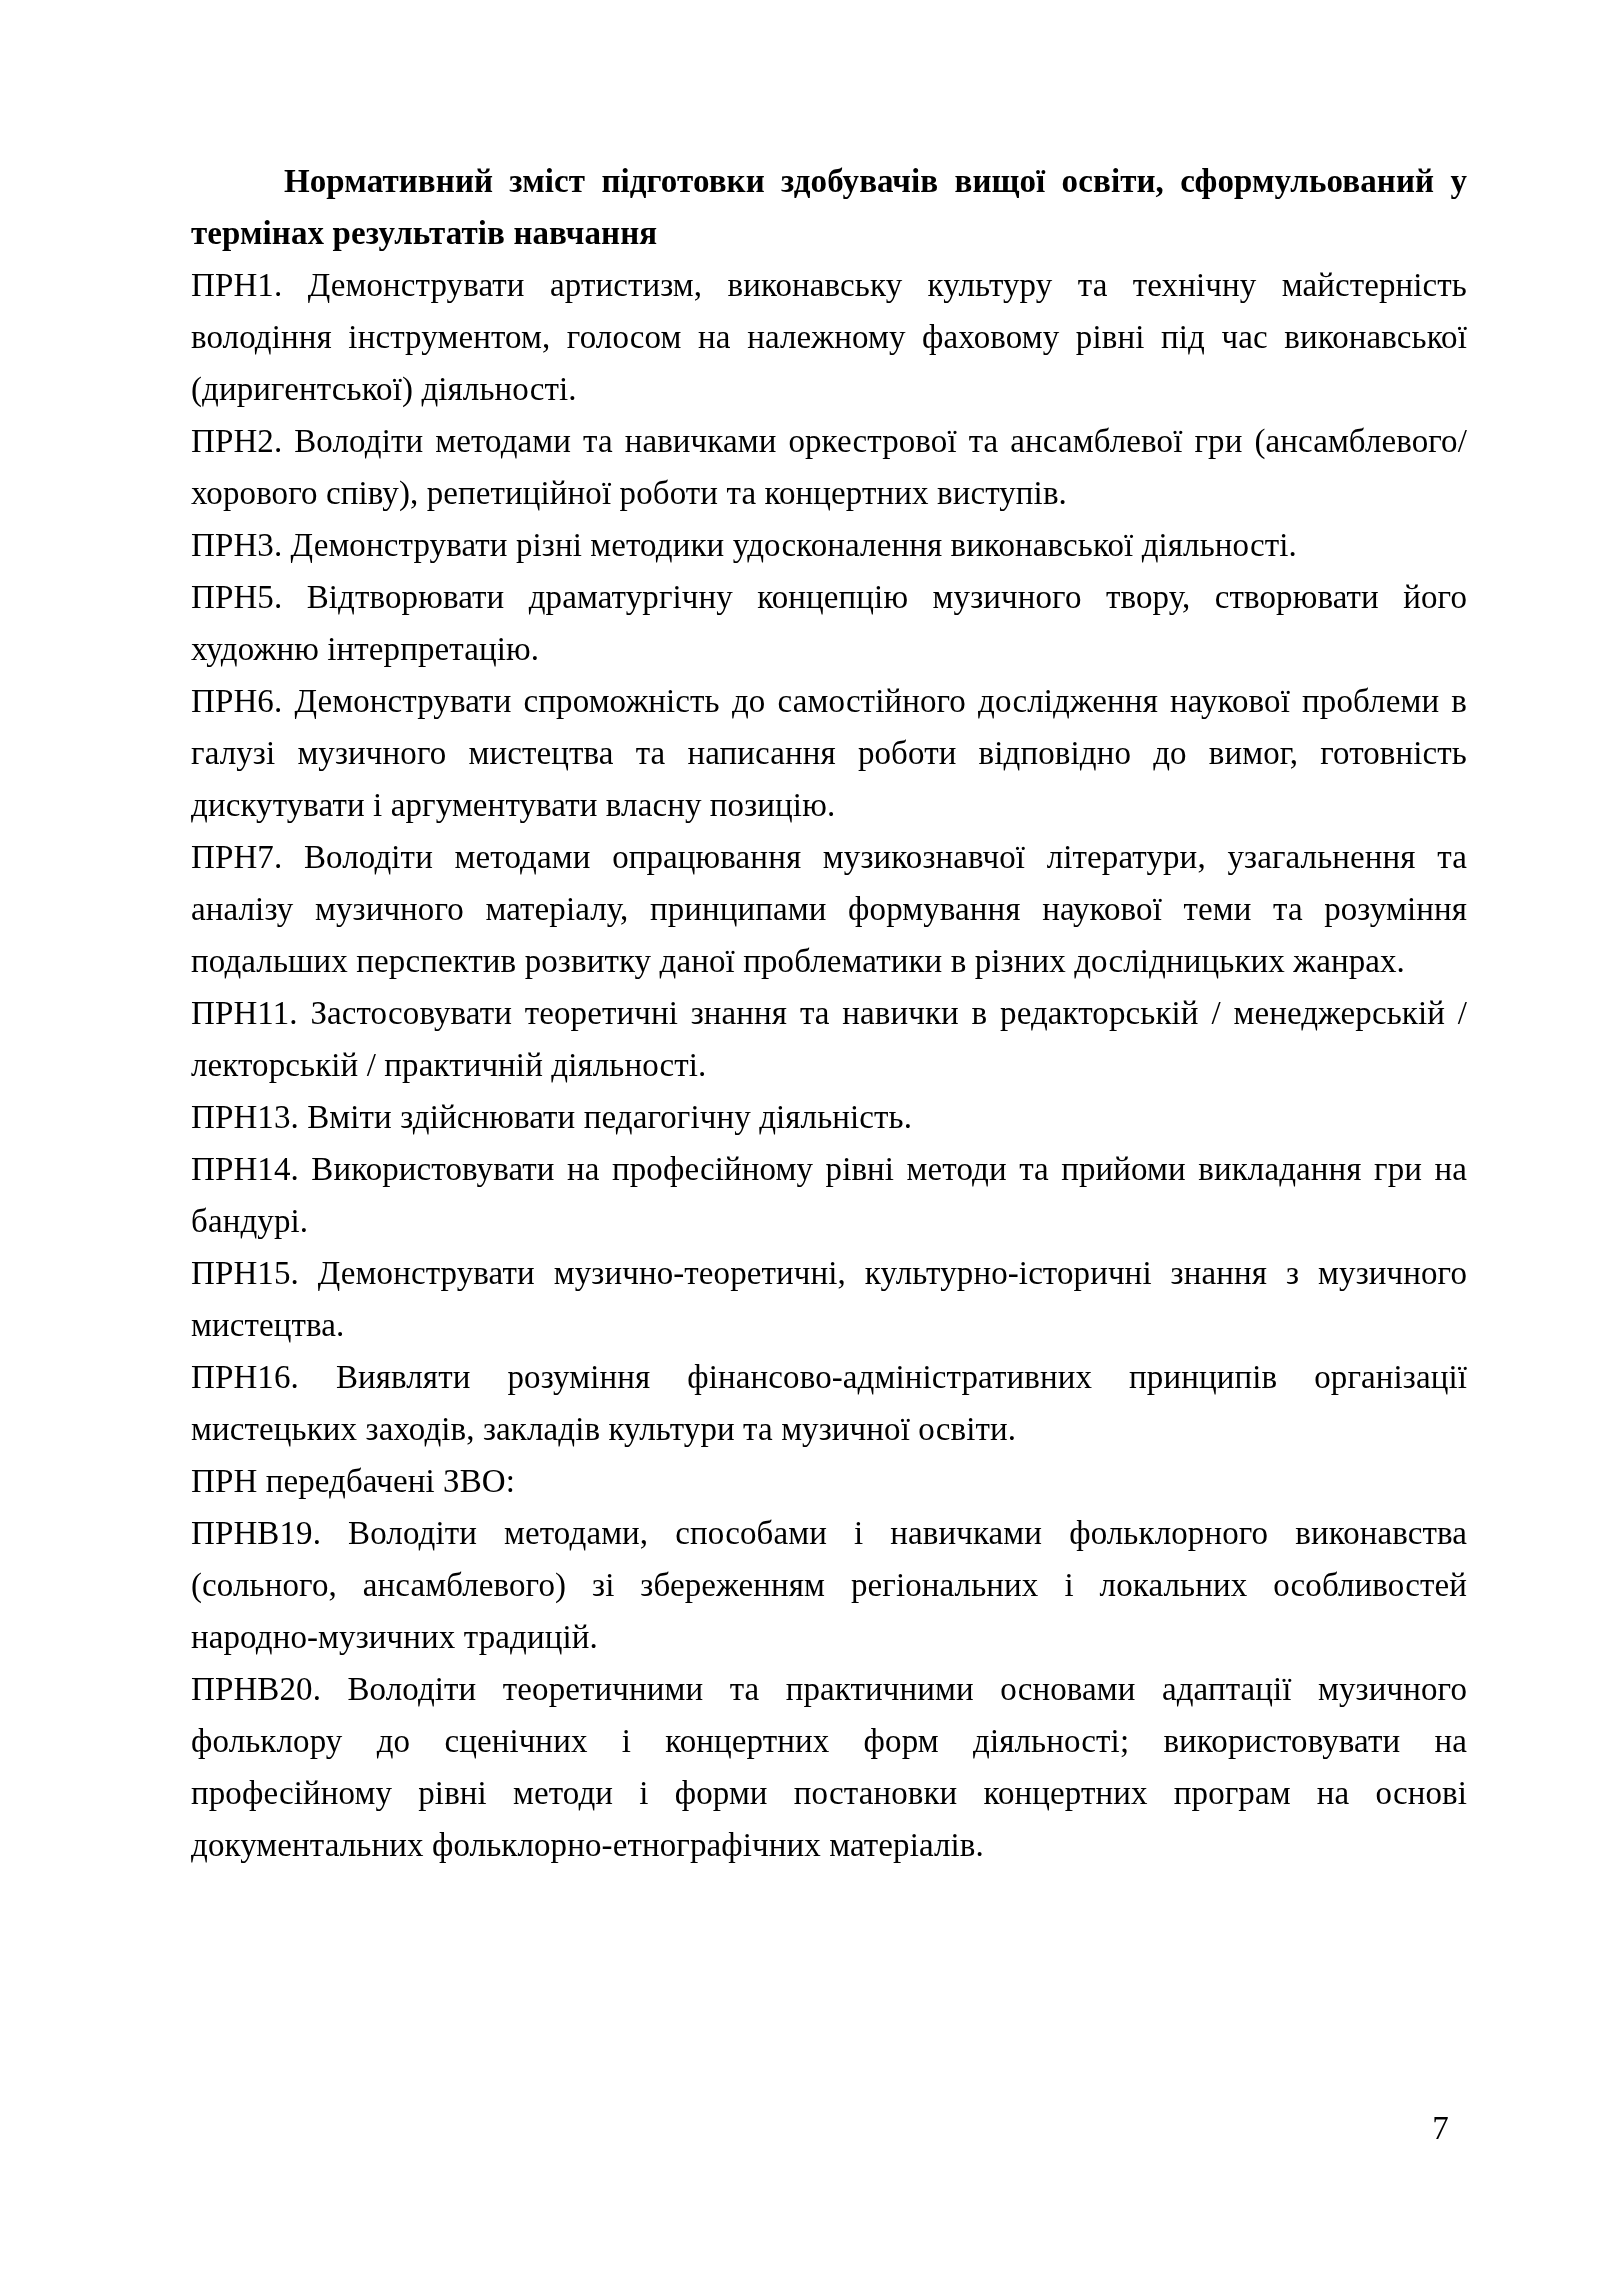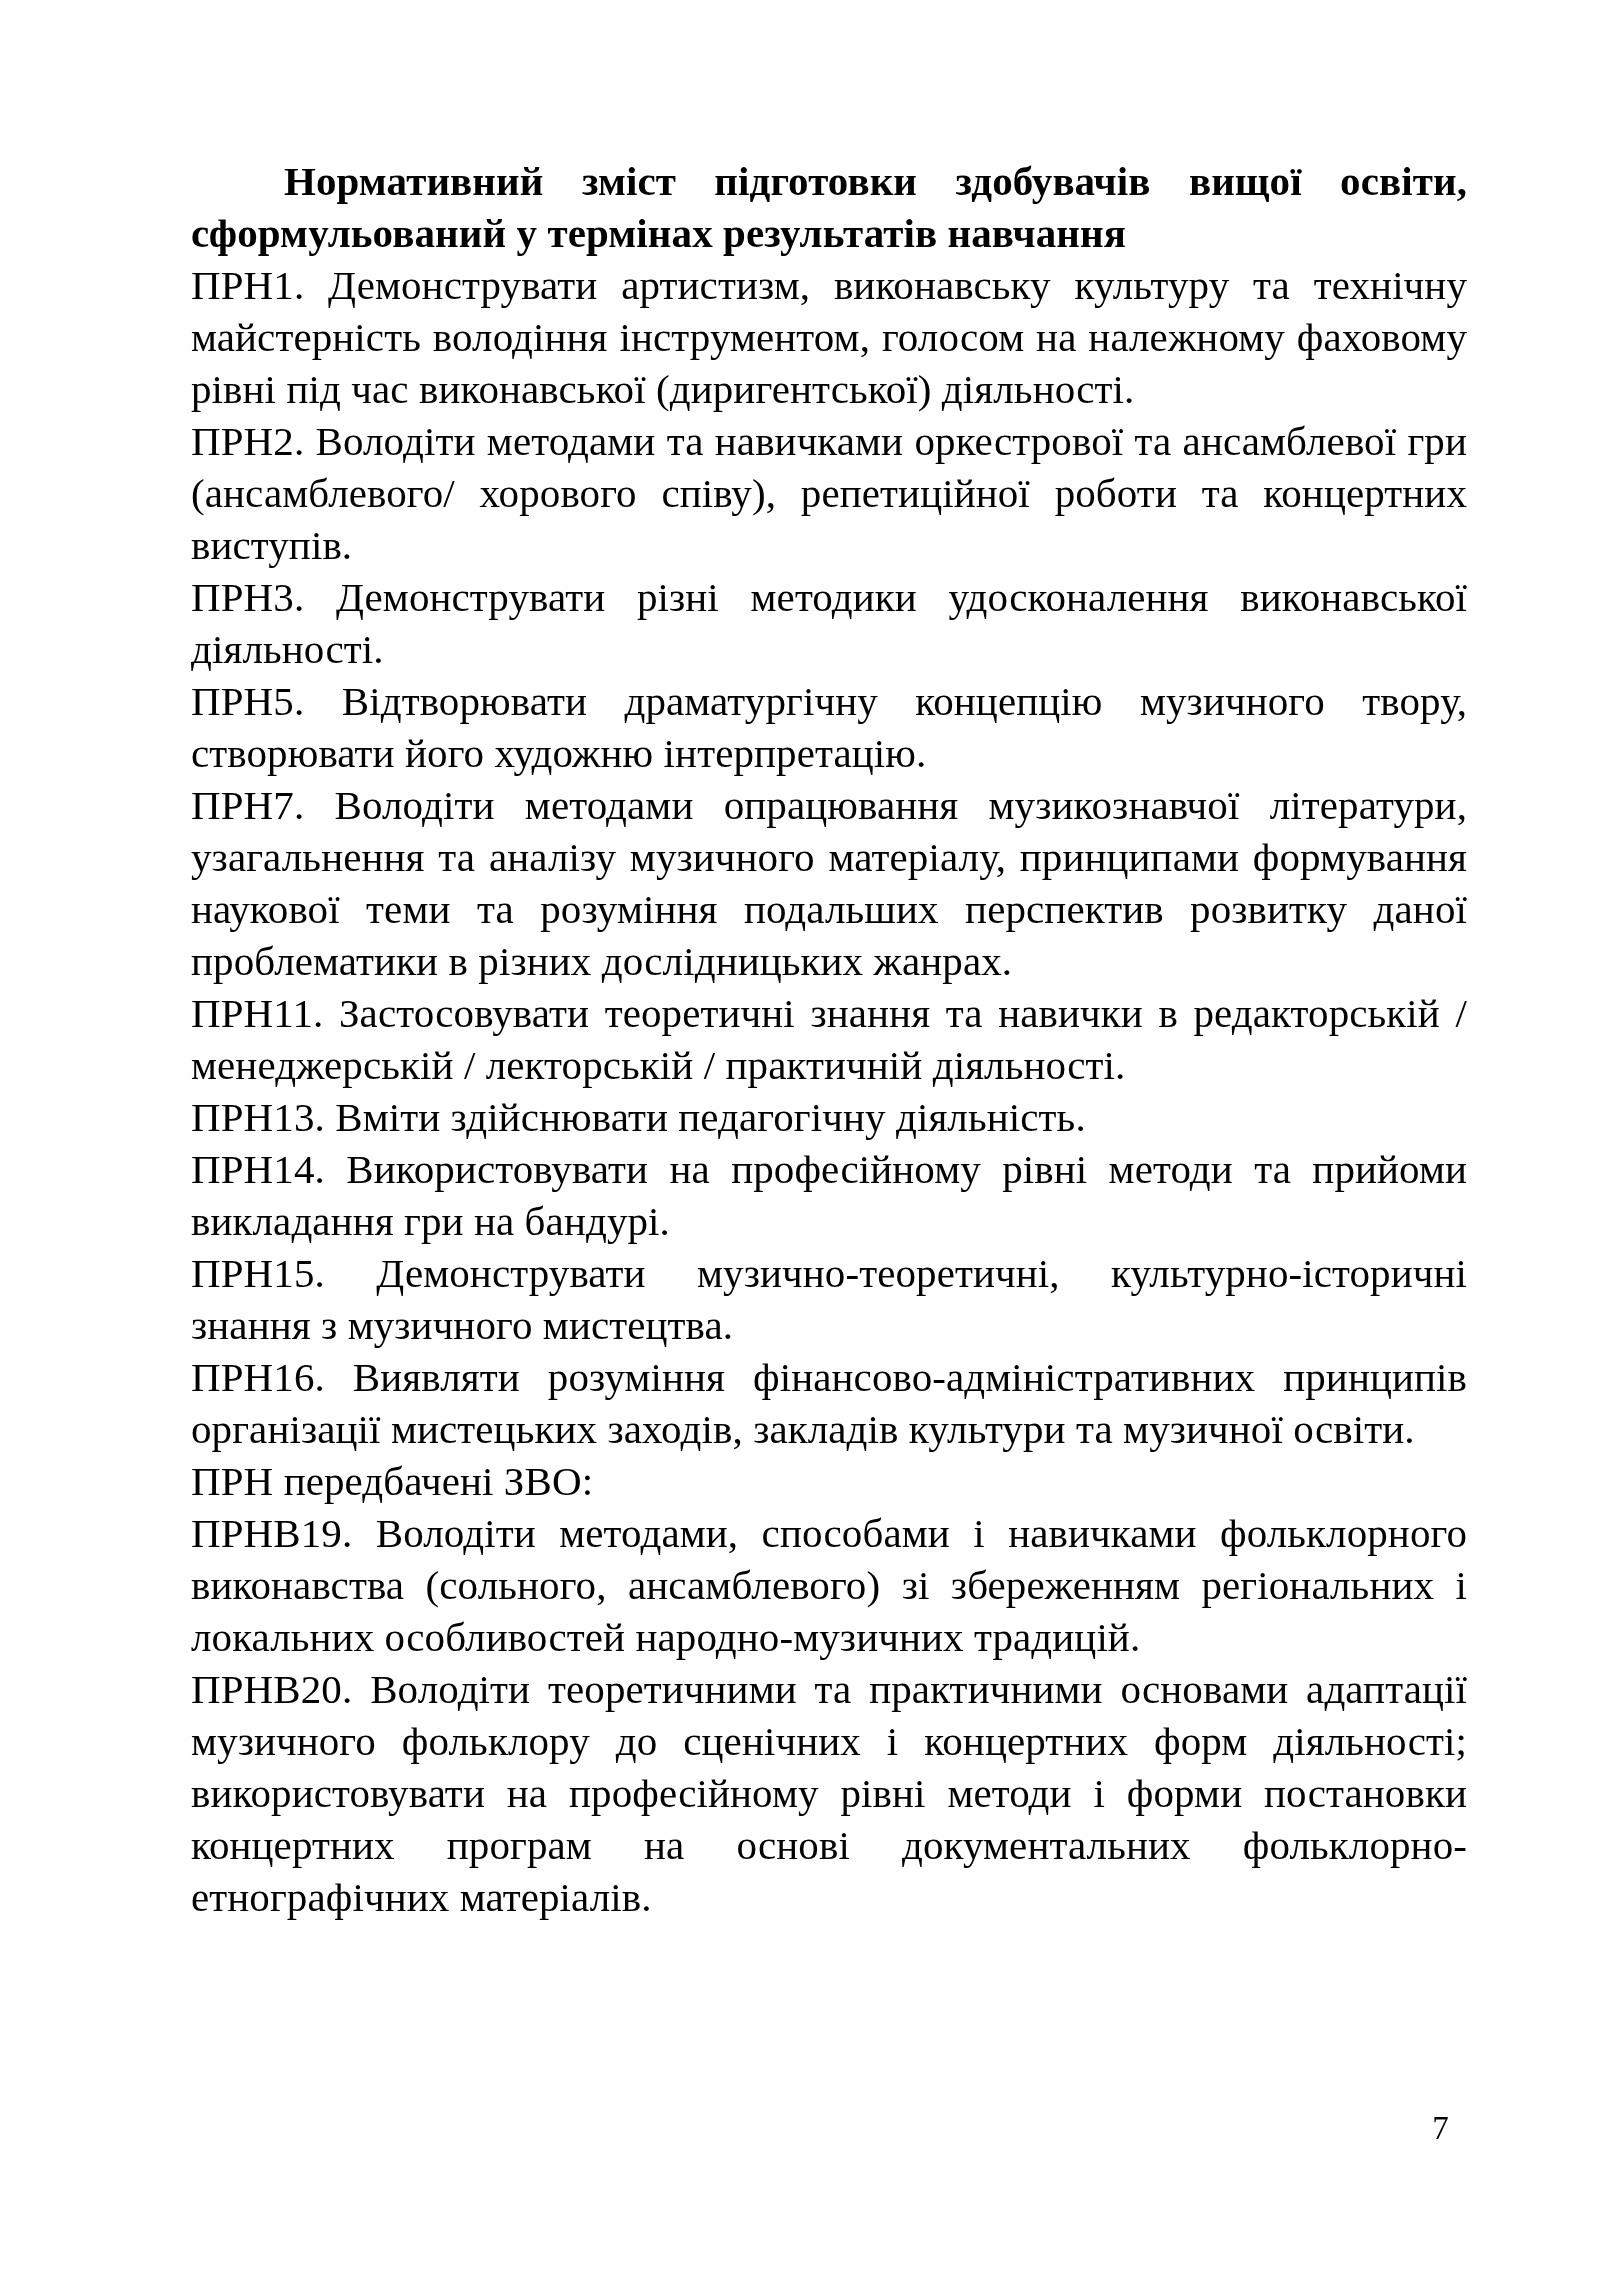--- a/index.html
+++ b/index.html
@@ -22,21 +22,21 @@
   .content {
     position: absolute;
     left: 191px;
     top: 155px;
     width: 1276px;
   }
   .para {
     margin: 0;
     text-align: justify;
     text-justify: inter-word;
-    font-size: 41px;
+    font-size: 33px;
     line-height: 52px;
     letter-spacing: 0.1px;
     word-spacing: 0px;
     hyphens: none;
   }
   .para.heading {
     font-weight: bold;
     text-indent: 93px;
   }
   .para.italic {
@@ -62,20 +62,21 @@
 <div class="page">
 
   <div class="content">
 
     <p class="para heading">Нормативний зміст підготовки здобувачів вищої освіти, сформульований у термінах результатів навчання</p>
 
     <p class="para body">ПРН1. Демонструвати артистизм, виконавську культуру та технічну майстерність володіння інструментом, голосом на належному фаховому рівні під час виконавської (диригентської) діяльності.</p>
     <p class="para body">ПРН2. Володіти методами та навичками оркестрової та ансамблевої гри (ансамблевого/ хорового співу), репетиційної роботи та концертних виступів.</p>
     <p class="para body">ПРН3. Демонструвати різні методики удосконалення виконавської діяльності.</p>
     <p class="para body">ПРН5. Відтворювати драматургічну концепцію музичного твору, створювати його художню інтерпретацію.</p>
+    <p class="para body">ПРН6. Демонструвати спроможність до самостійного дослідження наукової проблеми в галузі музичного мистецтва та написання роботи відповідно до вимог, готовність дискутувати і аргументувати власну позицію.</p>
     <p class="para body">ПРН7. Володіти методами опрацювання музикознавчої літератури, узагальнення та аналізу музичного матеріалу, принципами формування наукової теми та розуміння подальших перспектив розвитку даної проблематики в різних дослідницьких жанрах.</p>
     <p class="para body">ПРН11. Застосовувати теоретичні знання та навички в редакторській / менеджерській / лекторській / практичній діяльності.</p>
     <p class="para body">ПРН13. Вміти здійснювати педагогічну діяльність.</p>
     <p class="para body">ПРН14. Використовувати на професійному рівні методи та прийоми викладання гри на бандурі.</p>
     <p class="para body">ПРН15. Демонструвати музично-теоретичні, культурно-історичні знання з музичного мистецтва.</p>
     <p class="para body">ПРН16. Виявляти розуміння фінансово-адміністративних принципів організації мистецьких заходів, закладів культури та музичної освіти.</p>
     <p class="para body italic">ПРН передбачені ЗВО:</p>
     <p class="para body">ПРНВ19. Володіти методами, способами і навичками фольклорного виконавства (сольного, ансамблевого) зі збереженням регіональних і локальних особливостей народно-музичних традицій.</p>
     <p class="para body">ПРНВ20. Володіти теоретичними та практичними основами адаптації музичного фольклору до сценічних і концертних форм діяльності; використовувати на професійному рівні методи і форми постановки концертних програм на основі документальних фольклорно-етнографічних матеріалів.</p>
 

